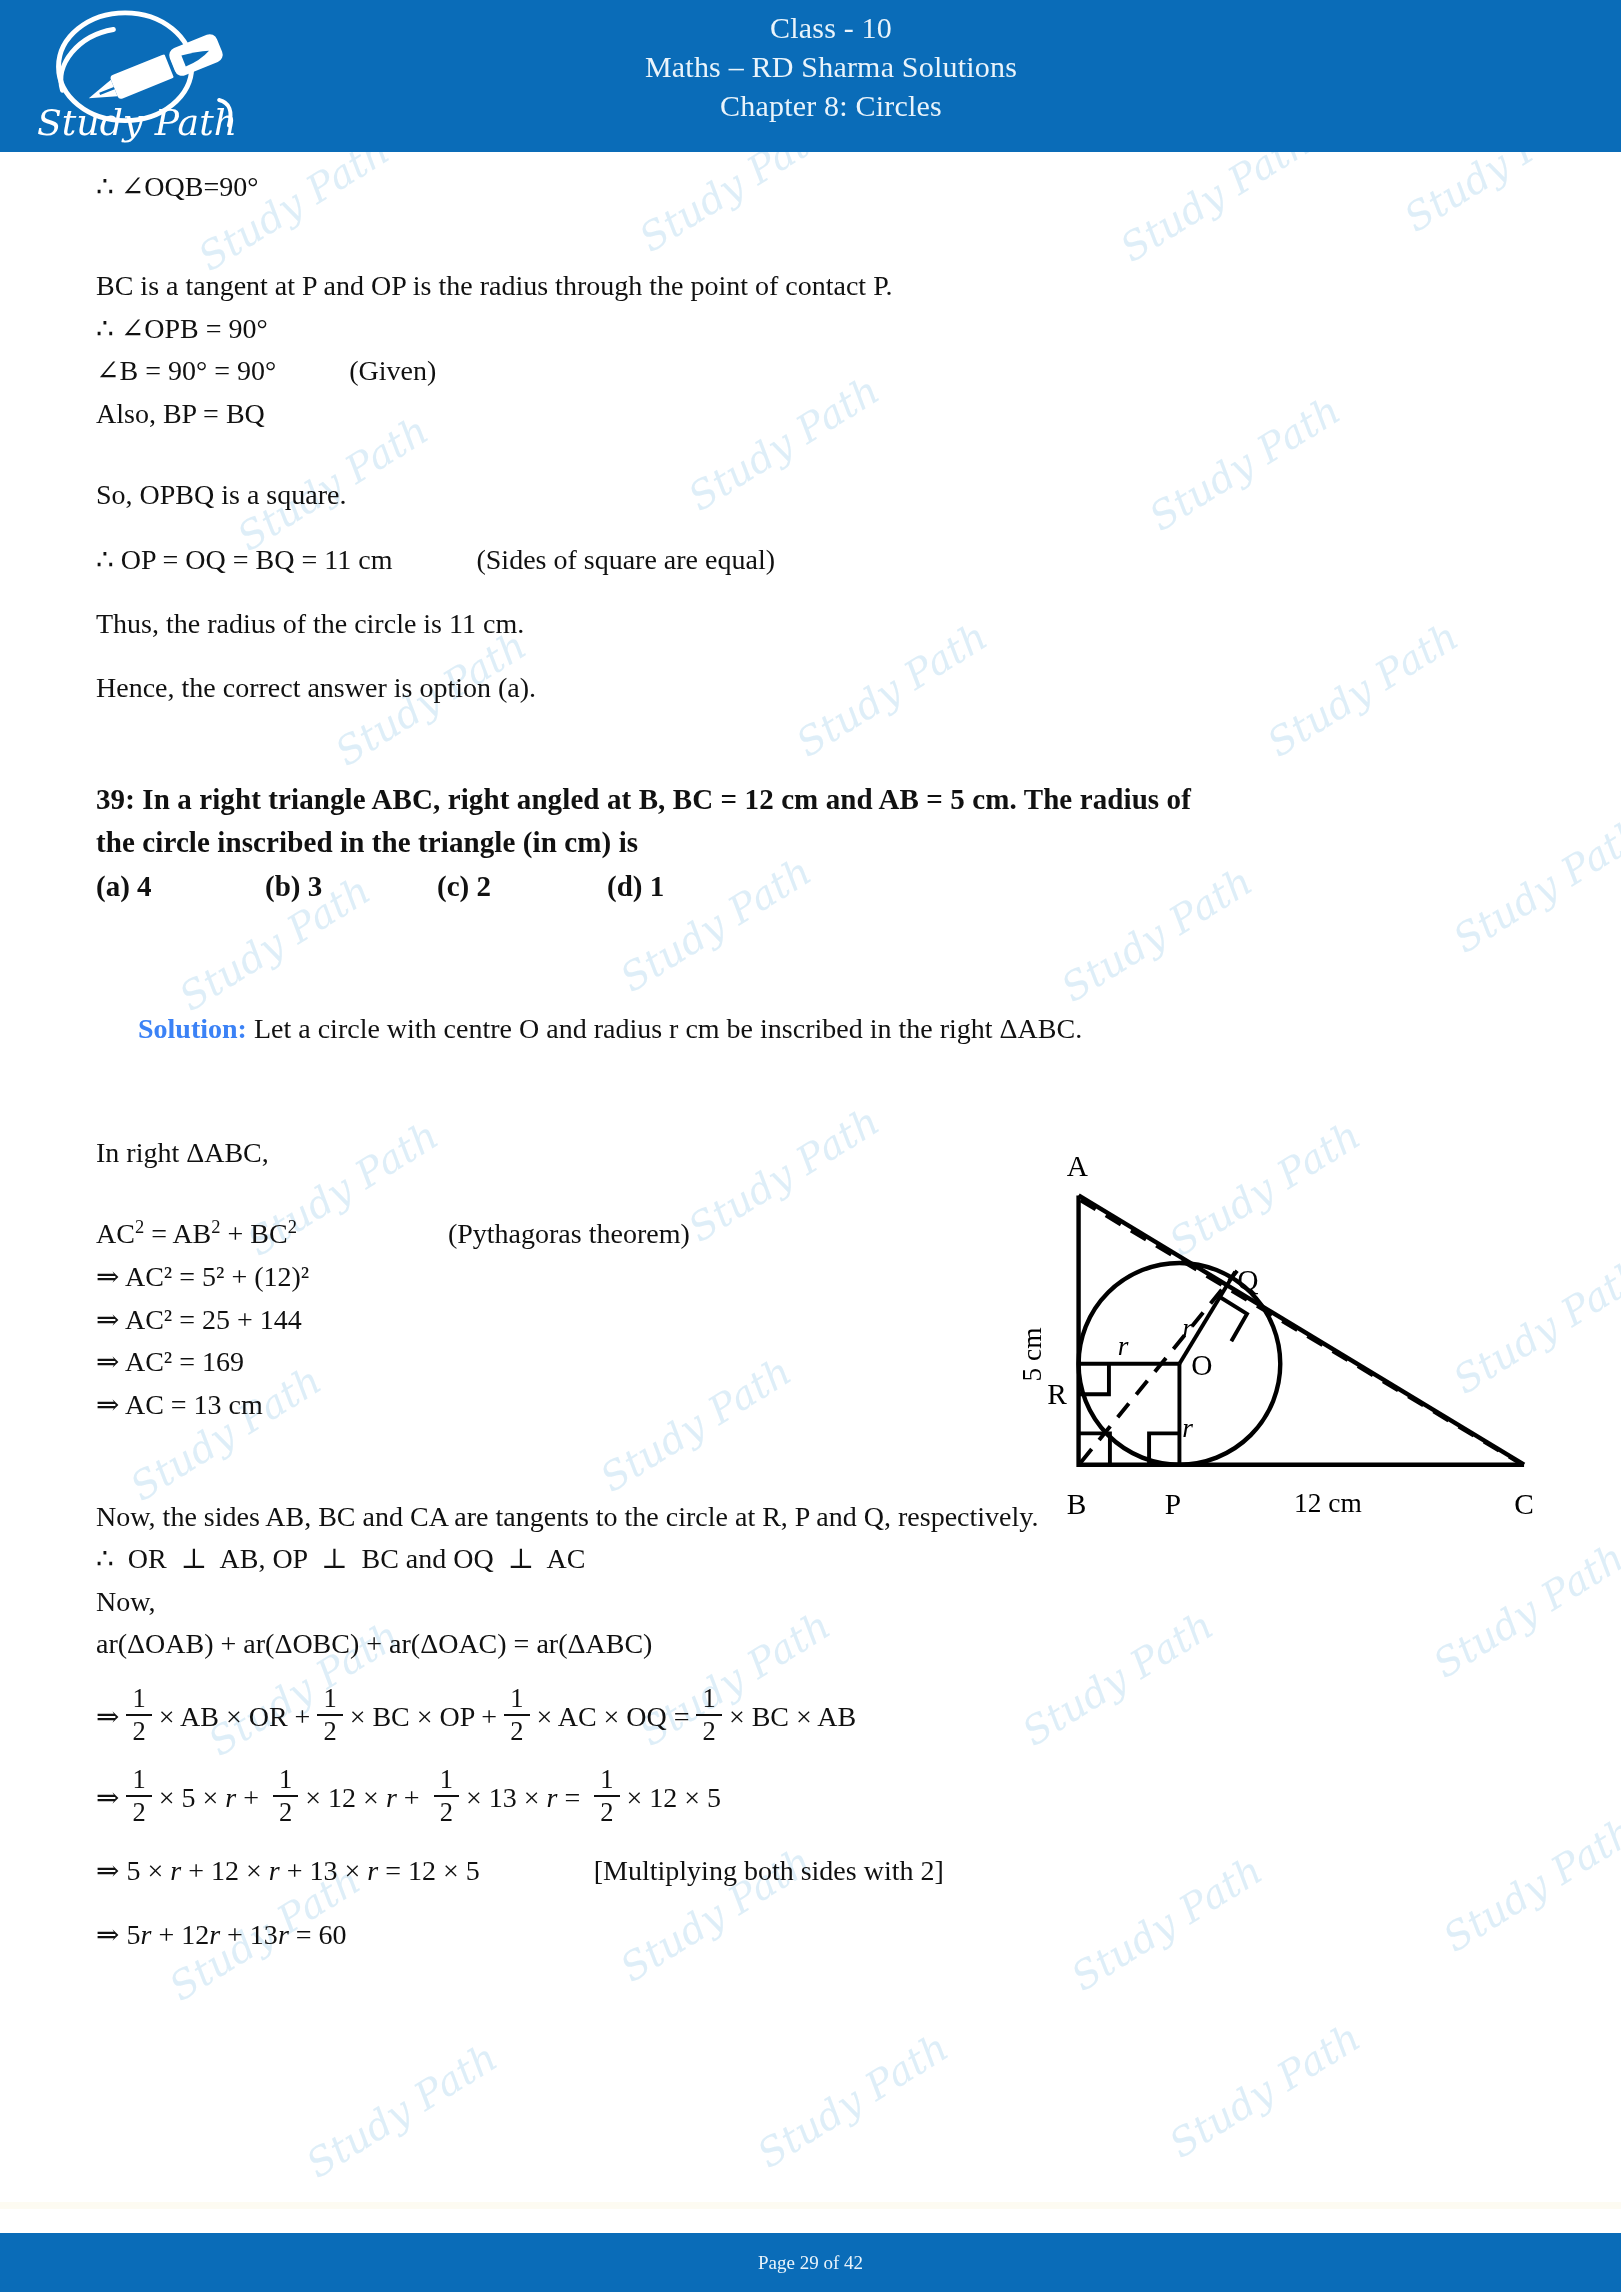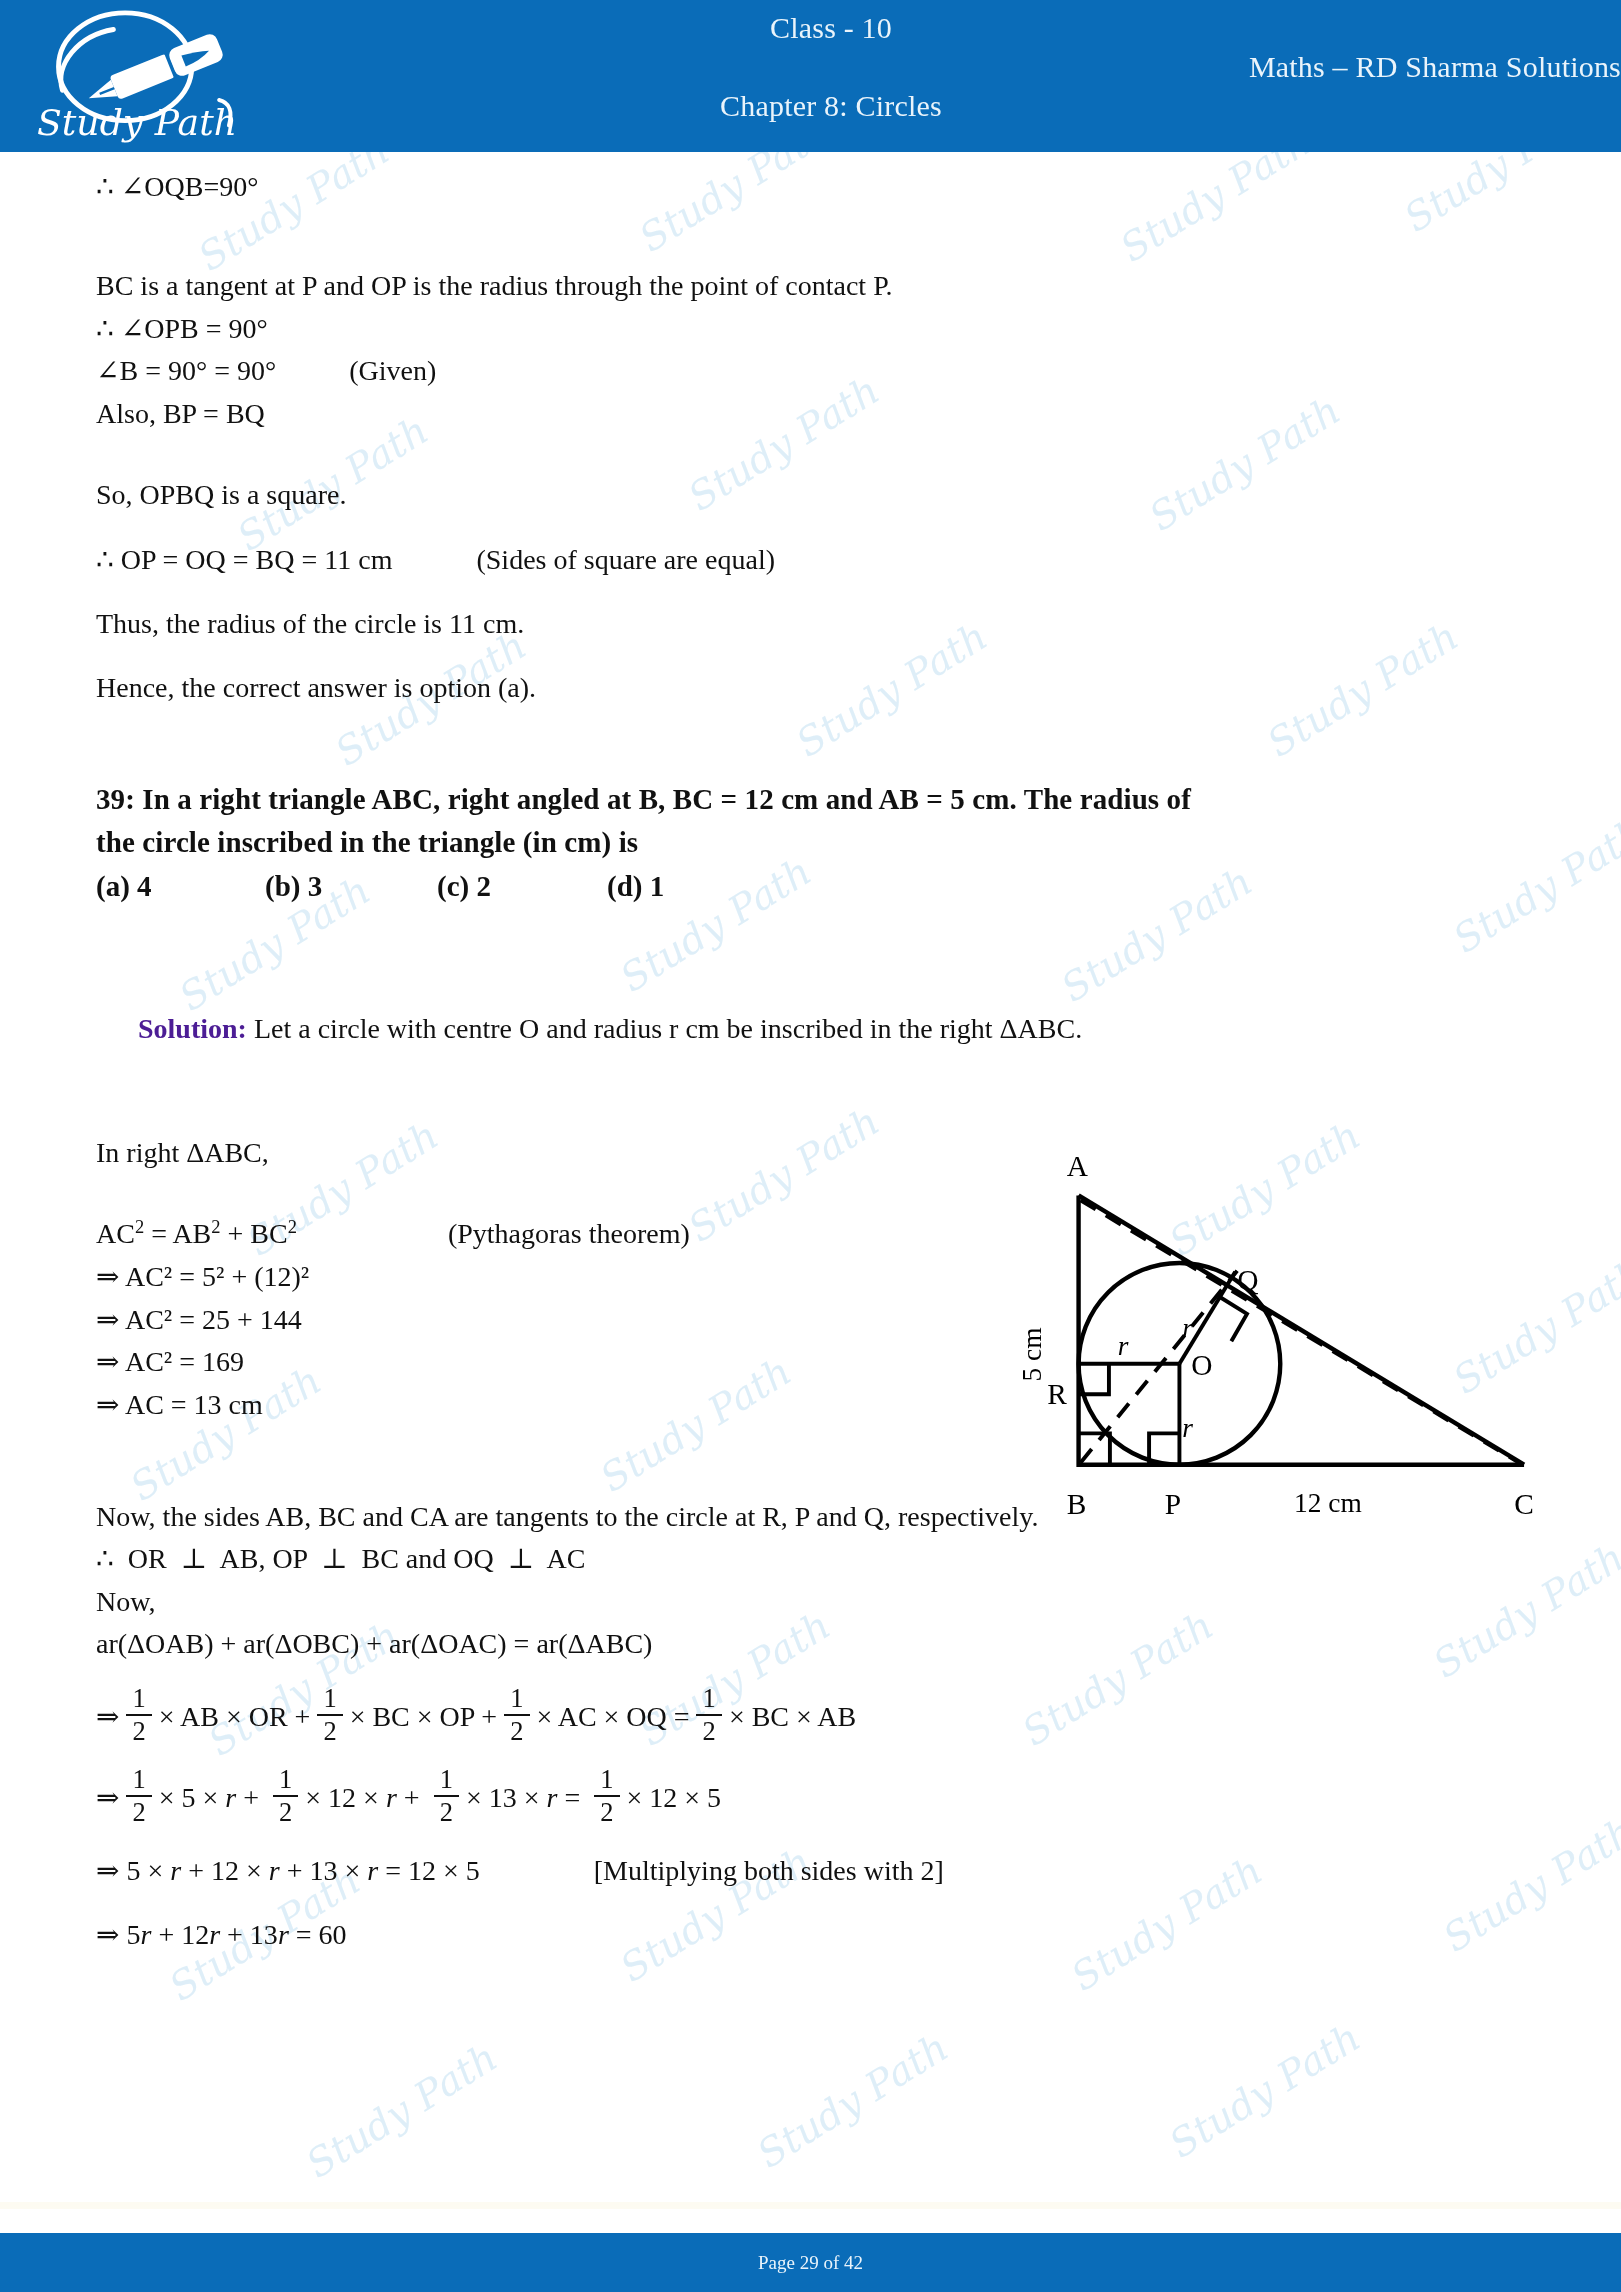--- a/index.html
+++ b/index.html
@@ -39,21 +39,21 @@
     position: absolute;
     left: 0;
     top: 7.8px;
     width: 1621px;
     text-align: center;
     color: #eaf4fb;
     line-height: 1.30;
     padding-left: 41px;
   }
   .header-line1 { font-size: 30px; letter-spacing: 0.2px; }
-  .header-line2 { font-size: 30px; letter-spacing: 0.2px; text-align: right; }
+  .header-line2 { font-size: 30px; letter-spacing: 0.2px; }
   .header-line3 { font-size: 30px; letter-spacing: 0.2px; }
 
   
   .footer {
     position: absolute;
     bottom: 0; left: 0;
     width: 1621px;
     height: 60px;
     background: #0a6cb8;
     color: #eaf4fb;
@@ -96,21 +96,21 @@
     font-weight: bold;
     font-size: 29px;
     display: flex;
     gap: 0;
   }
   .opts span { display:inline-block;font-family:Liberation Serif, serif; }
   .opt-a { width: 169px; }
   .opt-b { width: 172px; }
   .opt-c { width: 170px; }
 
-  .sol-label { color: #4c1d95; font-weight: bold; }
+  .sol-label { color: #3b82f6; font-weight: bold; }
 
   .sup { font-size: 0.66em; vertical-align: super; }
 
   
   .frac {
     display: inline-flex;
     flex-direction: column;
     align-items: center;
     vertical-align: middle;
     margin: 0 6.9px;

